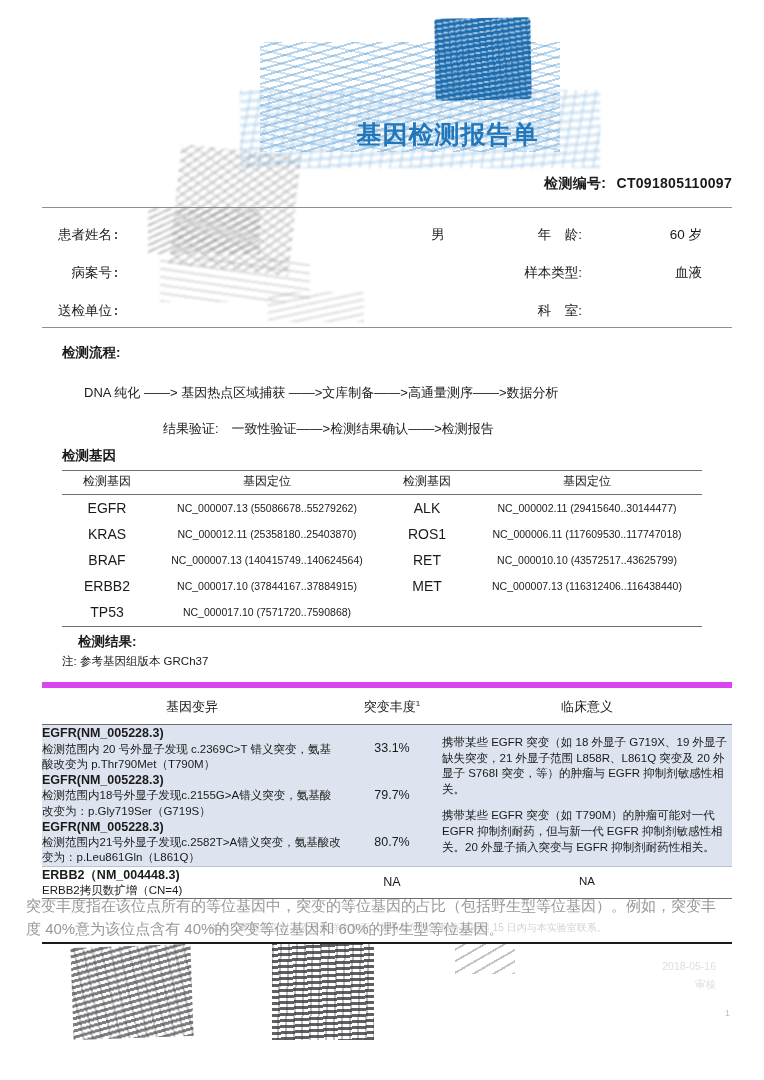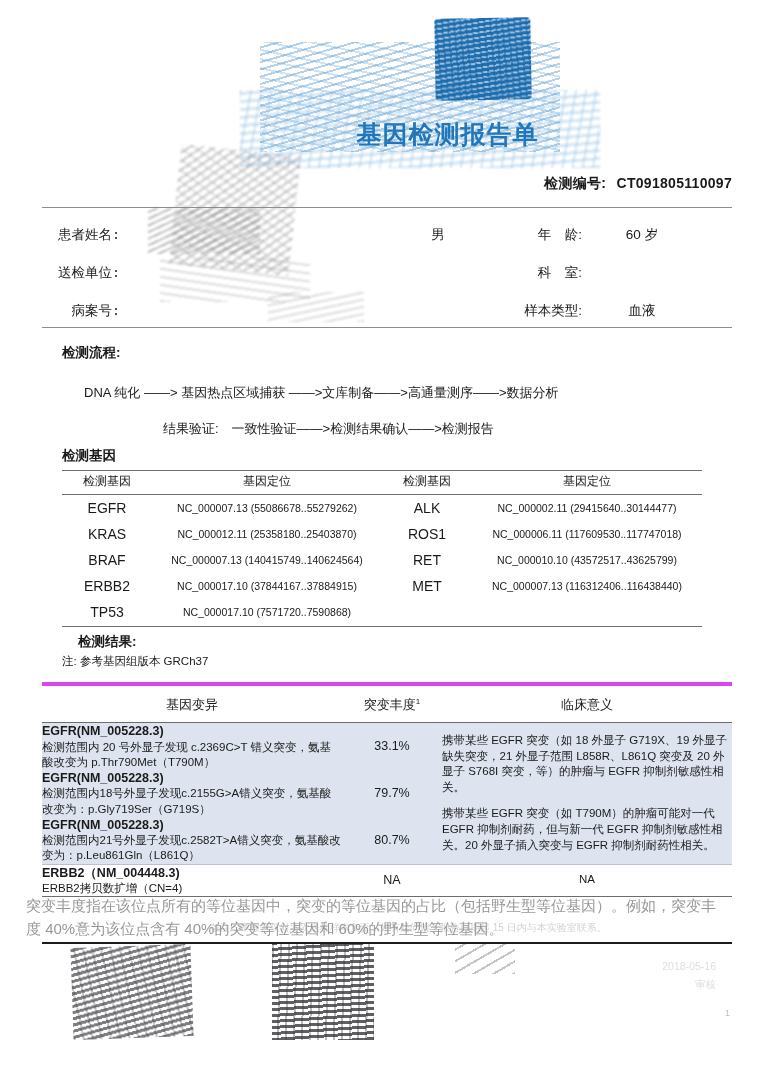--- a/index.html
+++ b/index.html
@@ -154,21 +154,21 @@
   .info-row {
     display: flex;
     align-items: center;
     height: 38px;
     font-size: 13.5px;
   }
   .lbl-name  { width: 120px; text-align: right; padding-right: 4px; font-family: Liberation Mono, monospace; }
   .val-blank { width: 280px; }
   .val-sex   { width: 68px; text-align: center; }
   .lbl-right { width: 110px; text-align: right; }
-  .val-right { width: 120px; text-align: center; }
+  .val-right { width: 120px; text-align: right; }
 
   
   .sec-title {
     position: absolute;
     left: 62px;
     font-size: 13.5px;
     font-weight: bold;
   }
   .sec-flow    { top: 344px; }
   .sec-genes   { top: 447px; }
@@ -230,21 +230,21 @@
     left: 42px;
     top: 682px;
     width: 690px;
     border-collapse: collapse;
     font-size: 12px;
   }
   .res-table thead th {
     font-weight: normal;
     font-size: 13px;
     padding: 10px 0 8px;
-    border-top: 4px solid #d946ef;
+    border-top: 6px solid #d946ef;
     border-bottom: 1px solid #6d6d6d;
     text-align: center;
     background: #ffffff;
   }
   .res-table th.c-var  { width: 300px; }
   .res-table th.c-freq { width: 100px; }
   .res-table th.c-sig  { width: 290px; }
   .sup { font-size: 8px; vertical-align: super; }
 
   .res-table td {
@@ -345,33 +345,33 @@
 
   <div class="info-row">
     <div class="lbl-name">患者姓名:</div>
     <div class="val-blank"></div>
     <div class="val-sex">男</div>
     <div class="lbl-right">年　龄:</div>
     <div class="val-right">60 岁</div>
   </div>
 
   <div class="info-row">
+    <div class="lbl-name">病案号:</div>
+    <div class="val-blank"></div>
+    <div class="val-sex"></div>
+    <div class="lbl-right">样本类型:</div>
+    <div class="val-right">血液</div>
+  </div>
+
+  <div class="info-row">
     <div class="lbl-name">送检单位:</div>
     <div class="val-blank"></div>
     <div class="val-sex"></div>
     <div class="lbl-right">科　室:</div>
     <div class="val-right"></div>
-  </div>
-
-  <div class="info-row">
-    <div class="lbl-name">病案号:</div>
-    <div class="val-blank"></div>
-    <div class="val-sex"></div>
-    <div class="lbl-right">样本类型:</div>
-    <div class="val-right">血液</div>
   </div>
 </div>
 
 <div class="scribble scribble-grey-name"></div>
 <div class="scribble scribble-grey-unit"></div>
 <div class="scribble scribble-grey-case"></div>
 
 <div class="rule rule-bottom"></div>
 
 <div class="sec-title sec-flow">检测流程:</div>

